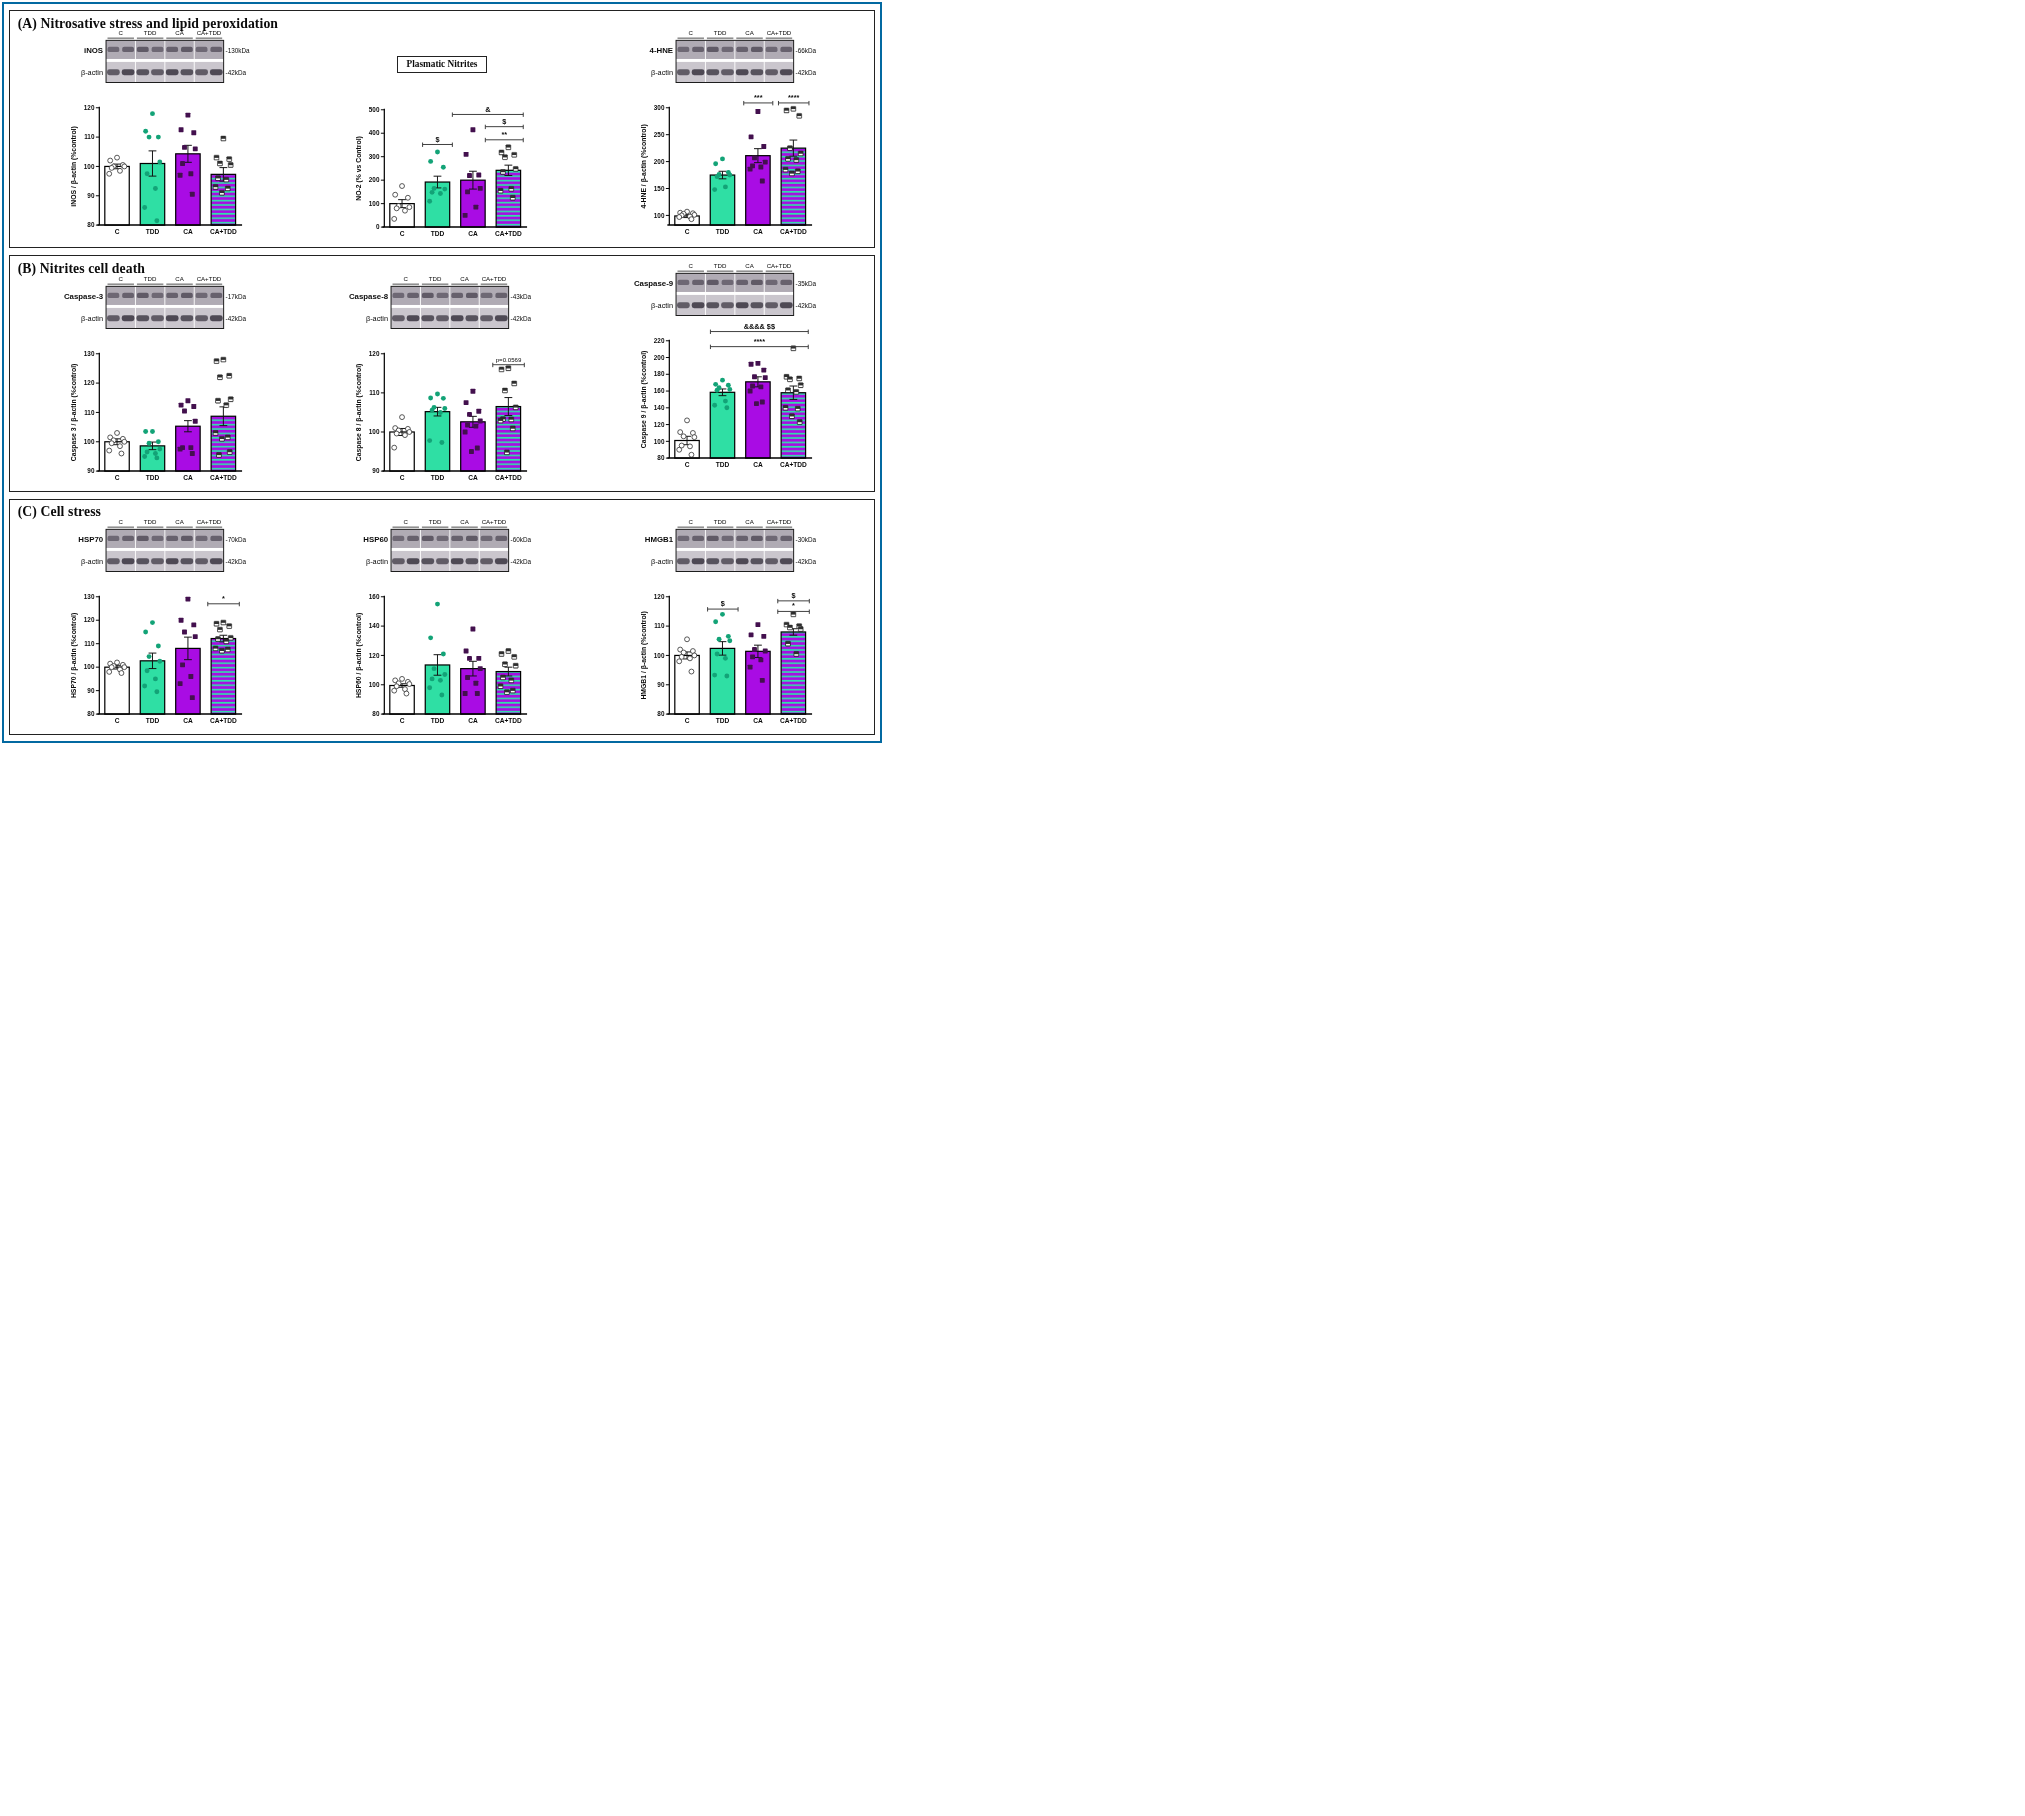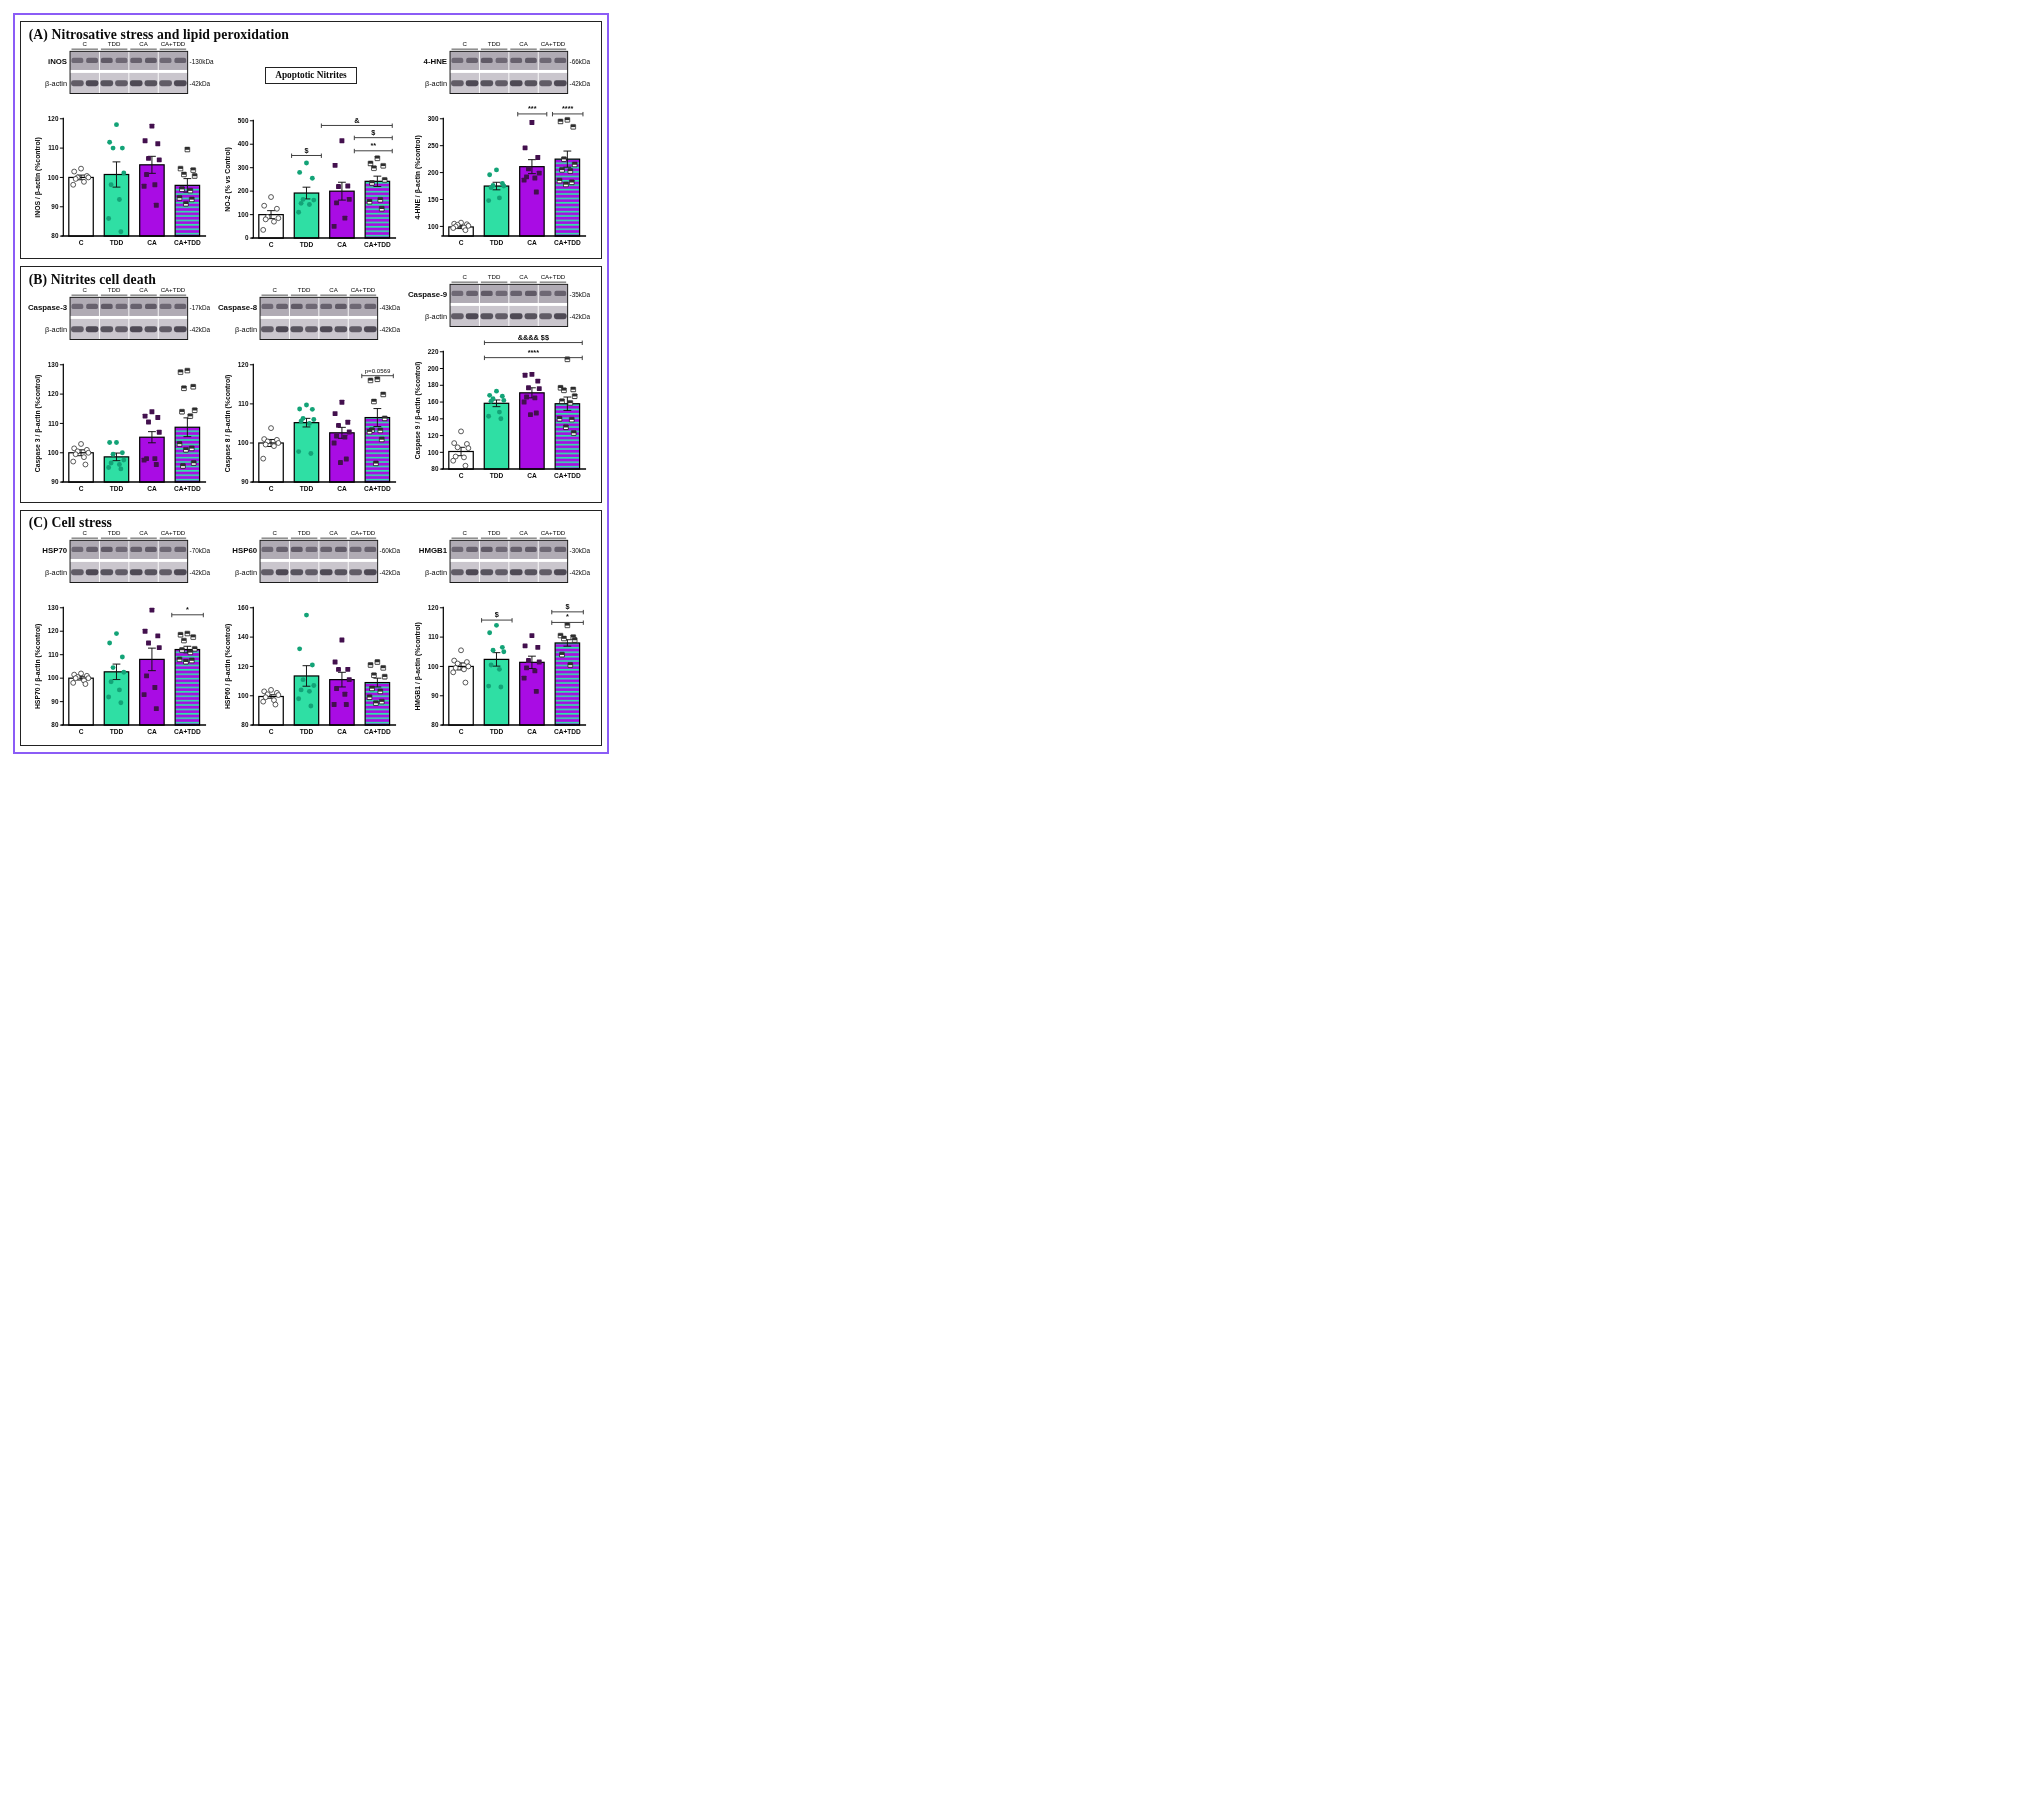--- a/index.html
+++ b/index.html
@@ -1,16 +1,16 @@
 <!DOCTYPE html>
 <html style="font-size:7.8px"><head>
 <meta charset="utf-8">
 <style>
   html,body{margin:0;padding:0;background:#fff;font-family:"Liberation Sans",sans-serif;}
-  .figure{width:596px;border:2px solid #8b5cf6;margin:13px;padding:5.9px 4.9px;box-sizing:border-box;background:#fff;}
+  .figure{width:880px;border:2px solid #0369a1;margin:2px;padding:5.9px 4.9px;box-sizing:border-box;background:#fff;}
   .panel{border:1.2px solid #222;background:#fff;position:relative;margin-bottom:6.9px;padding:2.9px 4.9px 4.9px;}
   .panel:last-child{margin-bottom:0;}
   .panel-title{position:absolute;top:4.9px;left:7.8px;margin:0;font-family:"Liberation Serif",serif;font-weight:bold;font-size:13.7px;color:#0b0b0b;letter-spacing:0.1px;}
   .panel-body{display:flex;justify-content:space-between;align-items:flex-start;padding:16.7px 2px 0;}
   .col{display:flex;flex-direction:column;align-items:center;width:33%;}
   .col.boxed{margin-top:25.5px;}
   .panel:nth-of-type(2) .col:nth-child(3){margin-top:-12.7px;}
   .box-title{border:1px solid #222;padding:2.4px 8.8px;font-family:"Liberation Serif",serif;font-weight:bold;font-size:9.3px;color:#0b0b0b;margin-bottom:16.7px;background:#fff;}
   svg text{font-family:"Liberation Sans",sans-serif;}
   .blot-svg{margin-bottom:1px;}
@@ -155,21 +155,21 @@
             <line x1="55" y1="42" x2="62" y2="42" stroke="#000" stroke-width="2"></line>
             <text x="52" y="46.5" fill="#0a0a0a" text-anchor="end" font-size="13" font-weight="bold">120</text>
             <text x="0" y="0" fill="#0a0a0a" font-size="14" font-weight="bold" text-anchor="middle" transform="translate(15,162) rotate(-90)">iNOS / β-actin (%control)</text>
             <text x="98.25" y="300" fill="#0a0a0a" text-anchor="middle" font-size="13.5" font-weight="bold">C</text>
             <text x="170.75" y="300" fill="#0a0a0a" text-anchor="middle" font-size="13.5" font-weight="bold">TDD</text>
             <text x="243.25" y="300" fill="#0a0a0a" text-anchor="middle" font-size="13.5" font-weight="bold">CA</text>
             <text x="315.75" y="300" fill="#0a0a0a" text-anchor="middle" font-size="13.5" font-weight="bold">CA+TDD</text>
           </svg>
         </div>
         <div class="col boxed">
-          <div class="box-title">Apoptotic Nitrites</div>
+          <div class="box-title">Plasmatic Nitrites</div>
           <svg width="176" height="153" viewBox="0 0 360 312">
             <defs>
               <pattern id="stripes1" x="0" y="0" width="10" height="9" patternUnits="userSpaceOnUse">
                 <rect x="0" y="0" width="10" height="9" fill="#a90ce4"></rect>
                 <rect x="0" y="5.2" width="10" height="3.4" fill="#2fe3a8"></rect>
               </pattern>
             </defs>
             <rect x="73.25" y="234" width="50" height="48" fill="#ffffff" stroke="#000" stroke-width="2.5"></rect>
             <line x1="98.25" y1="225.84" x2="98.25" y2="242.16" stroke="#111" stroke-width="2"></line>
             <line x1="90.25" y1="225.84" x2="106.25" y2="225.84" stroke="#111" stroke-width="2"></line>

